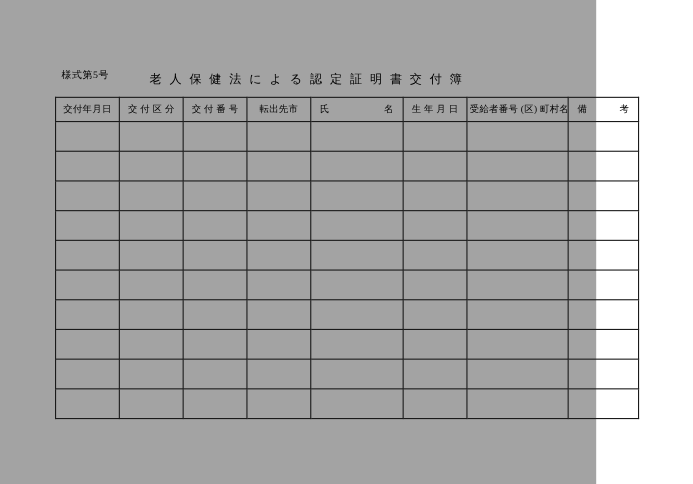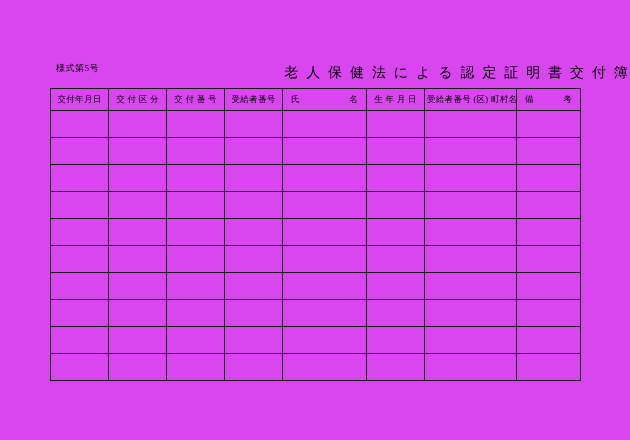--- a/index.html
+++ b/index.html
@@ -9,39 +9,39 @@
   body {
     width: 630px;
     height: 440px;
     background: #ffffff;
     font-family: "Liberation Serif", "DejaVu Serif", serif;
     color: #000000;
     overflow: hidden;
   }
   .page {
     position: relative;
-    width: 630px;
+    width: 542px;
     height: 440px;
-    background: #d946ef;
+    background: #a3a3a3;
   }
   .form-number {
     position: absolute;
     left: 56px;
     top: 62px;
     font-size: 9px;
     letter-spacing: 0.5px;
     white-space: nowrap;
   }
   .doc-title {
     position: absolute;
     left: 16px;
     right: 0;
     top: 64px;
-    text-align: right;
-    font-size: 14px;
+    text-align: center;
+    font-size: 11px;
     letter-spacing: 2.2px;
     white-space: nowrap;
   }
   .table-wrap {
     position: absolute;
     left: 50px;
     top: 88px;
     width: 530px;
   }
   table.ledger {
@@ -115,21 +115,21 @@
           <th>
             <span class="hdr-plain">交付年月日</span>
           </th>
           <th>
             <span class="hdr-plain">交 付 区 分</span>
           </th>
           <th>
             <span class="hdr-plain">交 付 番 号</span>
           </th>
           <th>
-            <span class="hdr-plain">受給者番号</span>
+            <span class="hdr-plain">転出先市</span>
           </th>
           <th>
             <span class="hdr-spread-wide">氏　　　　名</span>
           </th>
           <th>
             <span class="hdr-plain">生 年 月 日</span>
           </th>
           <th>
             <span class="hdr-plain">受給者番号 (区) 町村名</span>
           </th>

